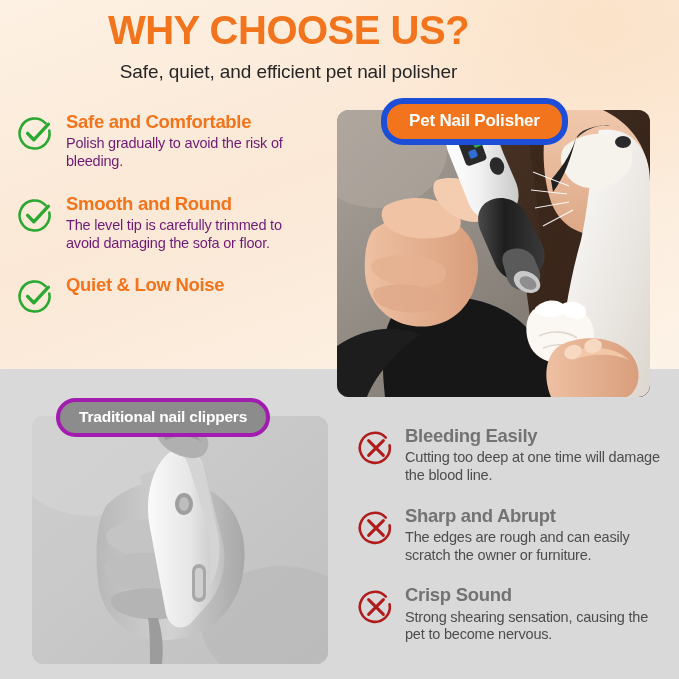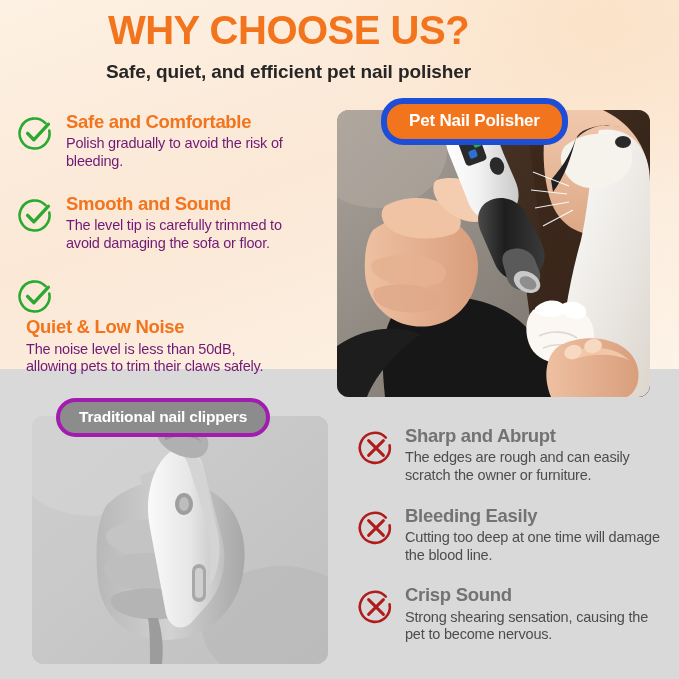--- a/index.html
+++ b/index.html
@@ -49,37 +49,36 @@
     letter-spacing: -0.5px;
     color: #F2741C;
     line-height: 1.1;
     margin: 0;
   }
   .subtitle {
     font-size: 19px;
     color: #262626;
     margin-top: 9px;
     letter-spacing: -0.1px;
-    font-weight: bold;
   }
 
   
   .features {
     position: absolute;
     left: 16px;
     top: 111px;
     width: 300px;
   }
   .feature {
     position: relative;
     display: flex;
     align-items: flex-start;
     margin-bottom: 22px;
   }
-  .feature:last-child { margin-bottom: 17px; flex-direction: column; }
+  .feature:last-child { margin-bottom: 17px; }
   .feat-icon {
     flex: 0 0 auto;
     width: 40px; height: 40px;
     margin-top: 2px;
   }
   .feat-text {
     margin-left: 10px;
     padding-top: 1px;
   }
   .feat-title {
@@ -224,35 +223,34 @@
     </div>
 
     <div class="feature">
       <span class="feat-icon">
         <svg width="40" height="40" viewBox="0 0 40 40">
           <path d="M29.5 10.2 A15 15 0 1 0 33.3 17.6" fill="none" stroke="#2BA832" stroke-width="2.6" stroke-linecap="round"></path>
           <path d="M11.6 20.4 L17.8 26.8 L32.4 11.2" fill="none" stroke="#2BA832" stroke-width="3.4" stroke-linecap="round" stroke-linejoin="round"></path>
         </svg>
       </span>
       <div class="feat-text">
-        <div class="feat-title">Smooth and Sound</div>
+        <div class="feat-title">Smooth and Round</div>
         <div class="feat-desc">The level tip is carefully trimmed to avoid damaging the sofa or floor.</div>
       </div>
     </div>
 
     <div class="feature">
       <span class="feat-icon">
         <svg width="40" height="40" viewBox="0 0 40 40">
           <path d="M29.5 10.2 A15 15 0 1 0 33.3 17.6" fill="none" stroke="#2BA832" stroke-width="2.6" stroke-linecap="round"></path>
           <path d="M11.6 20.4 L17.8 26.8 L32.4 11.2" fill="none" stroke="#2BA832" stroke-width="3.4" stroke-linecap="round" stroke-linejoin="round"></path>
         </svg>
       </span>
       <div class="feat-text">
         <div class="feat-title">Quiet &amp; Low Noise</div>
-        <div class="feat-desc">The noise level is less than 50dB, allowing pets to trim their claws safely.</div>
       </div>
     </div>
 
   </div>
 
   <div class="badge badge-orange">Pet Nail Polisher</div>
 
   <div class="photo">
     <svg width="313" height="287" viewBox="0 0 313 287">
       <defs>
@@ -397,35 +395,35 @@
   <div class="drawbacks">
 
     <div class="drawback">
       <span class="draw-icon">
         <svg width="40" height="40" viewBox="0 0 40 40">
           <path d="M29.8 9.6 A15 15 0 1 0 33.6 17.2" fill="none" stroke="#B01C1C" stroke-width="2.6" stroke-linecap="round"></path>
           <path d="M12.6 12.6 L27.4 27.4 M27.4 12.6 L12.6 27.4" fill="none" stroke="#B01C1C" stroke-width="3" stroke-linecap="round"></path>
         </svg>
       </span>
       <div class="draw-text">
+        <div class="draw-title">Bleeding Easily</div>
+        <div class="draw-desc">Cutting too deep at one time will damage the blood line.</div>
+      </div>
+    </div>
+
+    <div class="drawback">
+      <span class="draw-icon">
+        <svg width="40" height="40" viewBox="0 0 40 40">
+          <path d="M29.8 9.6 A15 15 0 1 0 33.6 17.2" fill="none" stroke="#B01C1C" stroke-width="2.6" stroke-linecap="round"></path>
+          <path d="M12.6 12.6 L27.4 27.4 M27.4 12.6 L12.6 27.4" fill="none" stroke="#B01C1C" stroke-width="3" stroke-linecap="round"></path>
+        </svg>
+      </span>
+      <div class="draw-text">
         <div class="draw-title">Sharp and Abrupt</div>
         <div class="draw-desc">The edges are rough and can easily scratch the owner or furniture.</div>
-      </div>
-    </div>
-
-    <div class="drawback">
-      <span class="draw-icon">
-        <svg width="40" height="40" viewBox="0 0 40 40">
-          <path d="M29.8 9.6 A15 15 0 1 0 33.6 17.2" fill="none" stroke="#B01C1C" stroke-width="2.6" stroke-linecap="round"></path>
-          <path d="M12.6 12.6 L27.4 27.4 M27.4 12.6 L12.6 27.4" fill="none" stroke="#B01C1C" stroke-width="3" stroke-linecap="round"></path>
-        </svg>
-      </span>
-      <div class="draw-text">
-        <div class="draw-title">Bleeding Easily</div>
-        <div class="draw-desc">Cutting too deep at one time will damage the blood line.</div>
       </div>
     </div>
 
     <div class="drawback">
       <span class="draw-icon">
         <svg width="40" height="40" viewBox="0 0 40 40">
           <path d="M29.8 9.6 A15 15 0 1 0 33.6 17.2" fill="none" stroke="#B01C1C" stroke-width="2.6" stroke-linecap="round"></path>
           <path d="M12.6 12.6 L27.4 27.4 M27.4 12.6 L12.6 27.4" fill="none" stroke="#B01C1C" stroke-width="3" stroke-linecap="round"></path>
         </svg>
       </span>

